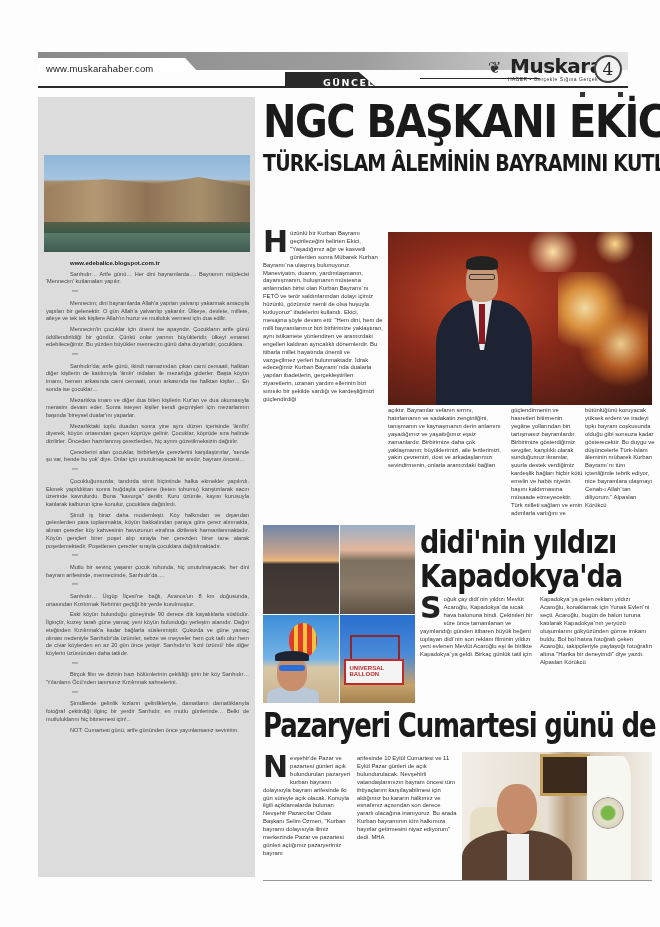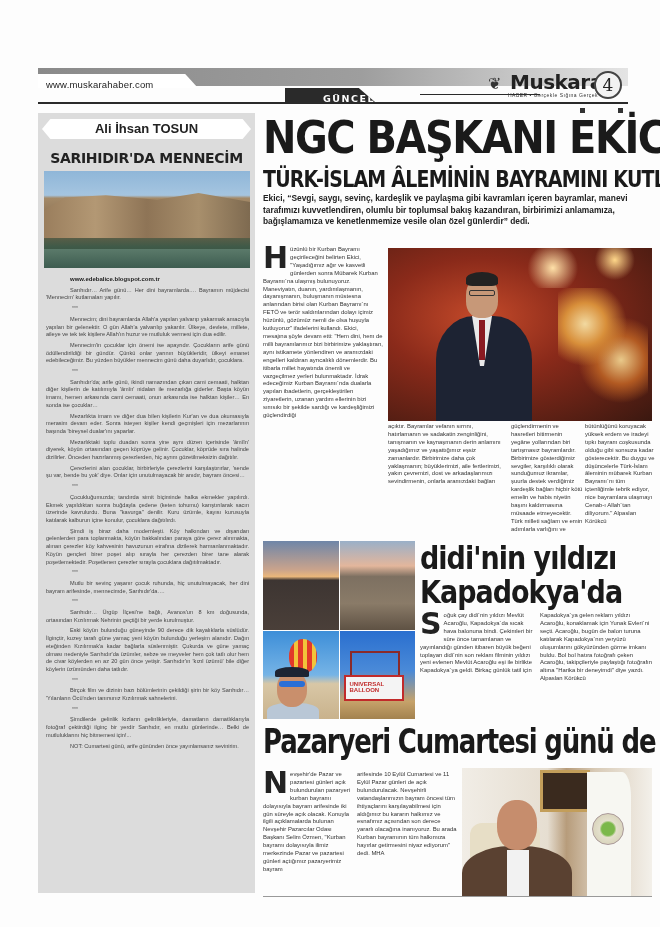--- a/index.html
+++ b/index.html
@@ -1,17 +1,17 @@
 <!DOCTYPE html>
 <html><head>
 <meta charset="utf-8">
 <style>
   * { box-sizing: border-box; margin: 0; padding: 0; }
   body { width: 660px; height: 927px; background: #fdfdfd; font-family: "Liberation Sans", sans-serif; color: #222; overflow: hidden; position: relative; }
-  .page { position: absolute; left: 0; top: 16px; width: 660px; height: 654px; text-decoration: underline; }
+  .page { position: absolute; left: 0; top: 0; width: 660px; height: 654px; text-decoration: underline; }
 
   
   .hdr-topbar { position: absolute; left: 38px; top: 52px; width: 590px; height: 18px; background: linear-gradient(90deg,#8a8a8a 0%,#9e9e9e 55%,#e4e4e4 100%); }
   .hdr-url { position: absolute; left: 38px; top: 58px; width: 160px; height: 14px; background: #fff; clip-path: polygon(0 0, 92% 0, 100% 100%, 0 100%); }
   .hdr-url span { font-size: 9.5px; color: #222; padding-left: 8px; line-height: 14px; letter-spacing: 0.2px; }
   .hdr-datebar { position: absolute; left: 38px; top: 72px; width: 250px; height: 14px; background: #2a2a2a; }
   .hdr-datebar span { color: #eee; font-size: 9px; padding-left: 8px; line-height: 14px; letter-spacing: 0.3px; }
   .hdr-section { position: absolute; left: 285px; top: 72px; width: 90px; height: 14px; background: #2a2a2a; clip-path: polygon(0 0, 82% 0, 100% 100%, 0 100%); }
   .hdr-section span { color: #fff; font-size: 9.5px; font-weight: bold; letter-spacing: 1.5px; padding-left: 38px; line-height: 14px; font-family: "DejaVu Sans", sans-serif; }
   .hdr-line { position: absolute; left: 38px; top: 86px; width: 590px; height: 2px; background: #2a2a2a; }
@@ -112,22 +112,20 @@
   <div class="logo">
     <span class="logo-bird">❦</span>
     <span class="logo-name">Muskara</span>
     <span class="logo-sub">HABER • Gerçekle Sığına Gerçek</span>
   </div>
   <div class="pagenum">4</div>
   <div class="sq" style="left:580px"></div>
   <div class="sq" style="left:618px"></div>
 
   <div class="col-left">
-    <div class="author-banner"><span>Ali İhsan TOSUN</span></div>
-    <div class="col-title">SARIHIDIR'DA MENNECİM</div>
     <div class="col-photo">
       <div class="cliff"></div>
       <div class="water"></div>
     </div>
     <div class="col-body">
       <p class="url">www.edebalice.blogspot.com.tr</p>
       <p>Sarıhıdır… Arife günü… Her dini bayramlarda…. Bayramın müjdecisi 'Mennecim' kutlamaları yapılır.</p>
       <p class="stars">***</p>
       <p>Mennecim; dini bayramlarda Allah'a yapılan yalvarıp yakarmak amacıyla yapılan bir gelenektir. O gün Allah'a yalvarılıp yakarılır. Ülkeye, devlete, millete, aileye ve tek tek kişilere Allah'ın huzur ve mutluluk vermesi için dua edilir.</p>
       <p>Mennecim'in çocuklar için önemi ise apayrıdır. Çocukların arife günü ödüllendirildiği bir gündür. Çünkü onlar yarının büyükleridir, ülkeyi emanet edebileceğimiz. Bu yüzden büyükler mennecim günü daha duyarlıdır, çocuklara.</p>
@@ -148,21 +146,20 @@
       <p>Birçok film ve dizinin bazı bölümlerinin çekildiği şirin bir köy Sarıhıdır… 'Yılanların Öcü'nden tanırsınız Kızılırmak sahnelerini.</p>
       <p class="stars">***</p>
       <p>Şimdilerde gelinlik kızların gelinlikleriyle, damatların damatlıklarıyla fotoğraf çektirdiği ilginç bir yerdir Sarıhıdır, en mutlu günlerinde… Belki de mutluluklarını hiç bitmemesi için!...</p>
       <p>NOT: Cumartesi günü, arife gününden önce yayınlansanız sevinirim.</p>
     </div>
   </div>
 
   <div class="main-head">
     <div class="h1">NGC BAŞKANI EKİCİ</div>
     <div class="h2">TÜRK-İSLAM ÂLEMİNİN BAYRAMINI KUTLADI</div>
-    <div class="lead">Ekici, “Sevgi, saygı, sevinç, kardeşlik ve paylaşma gibi kavramları içeren bayramlar, manevi tarafımızı kuvvetlendiren, olumlu bir toplumsal bakış kazandıran, birbirimizi anlamamıza, bağışlamamıza ve kenetlenmemize vesile olan özel günlerdir” dedi.</div>
   </div>
 
   <div class="art1-c1 body-text">
     <span class="dropcap">H</span><span>üzünlü bir Kurban Bayramı geçirileceğini belirten Ekici, "Yaşadığımız ağır ve kasvetli günlerden sonra Mübarek Kurban Bayramı´na ulaşmış bulunuyoruz. Maneviyatın, duanın, yardımlaşmanın, dayanışmanın, buluşmanın müstesna anlarından birisi olan Kurban Bayramı´nı FETÖ ve terör saldırılarından dolayı içimiz hüzünlü, gözümüz nemli de olsa huşuyla kutluyoruz" ifadelerini kullandı. Ekici, mesajına şöyle devam etti: "Hem dini, hem de milli bayramlarımız bizi birbirimize yaklaştıran, aynı istikamete yönlendiren ve aramızdaki engelleri kaldıran ayrıcalıklı dönemlerdir. Bu itibarla millet hayatında önemli ve vazgeçilmez yerleri bulunmaktadır. İdrak edeceğimiz Kurban Bayramı´nda dualarla yapılan ibadetlerin, gerçekleştirilen ziyaretlerin, uzanan yardım ellerinin bizi sımsıkı bir şekilde sardığı ve kardeşliğimizi güçlendirdiği</span>
   </div>
 
   <div class="photo-main">
     <div class="lights"></div>
     <div class="flowers"></div>
     <div class="man">

